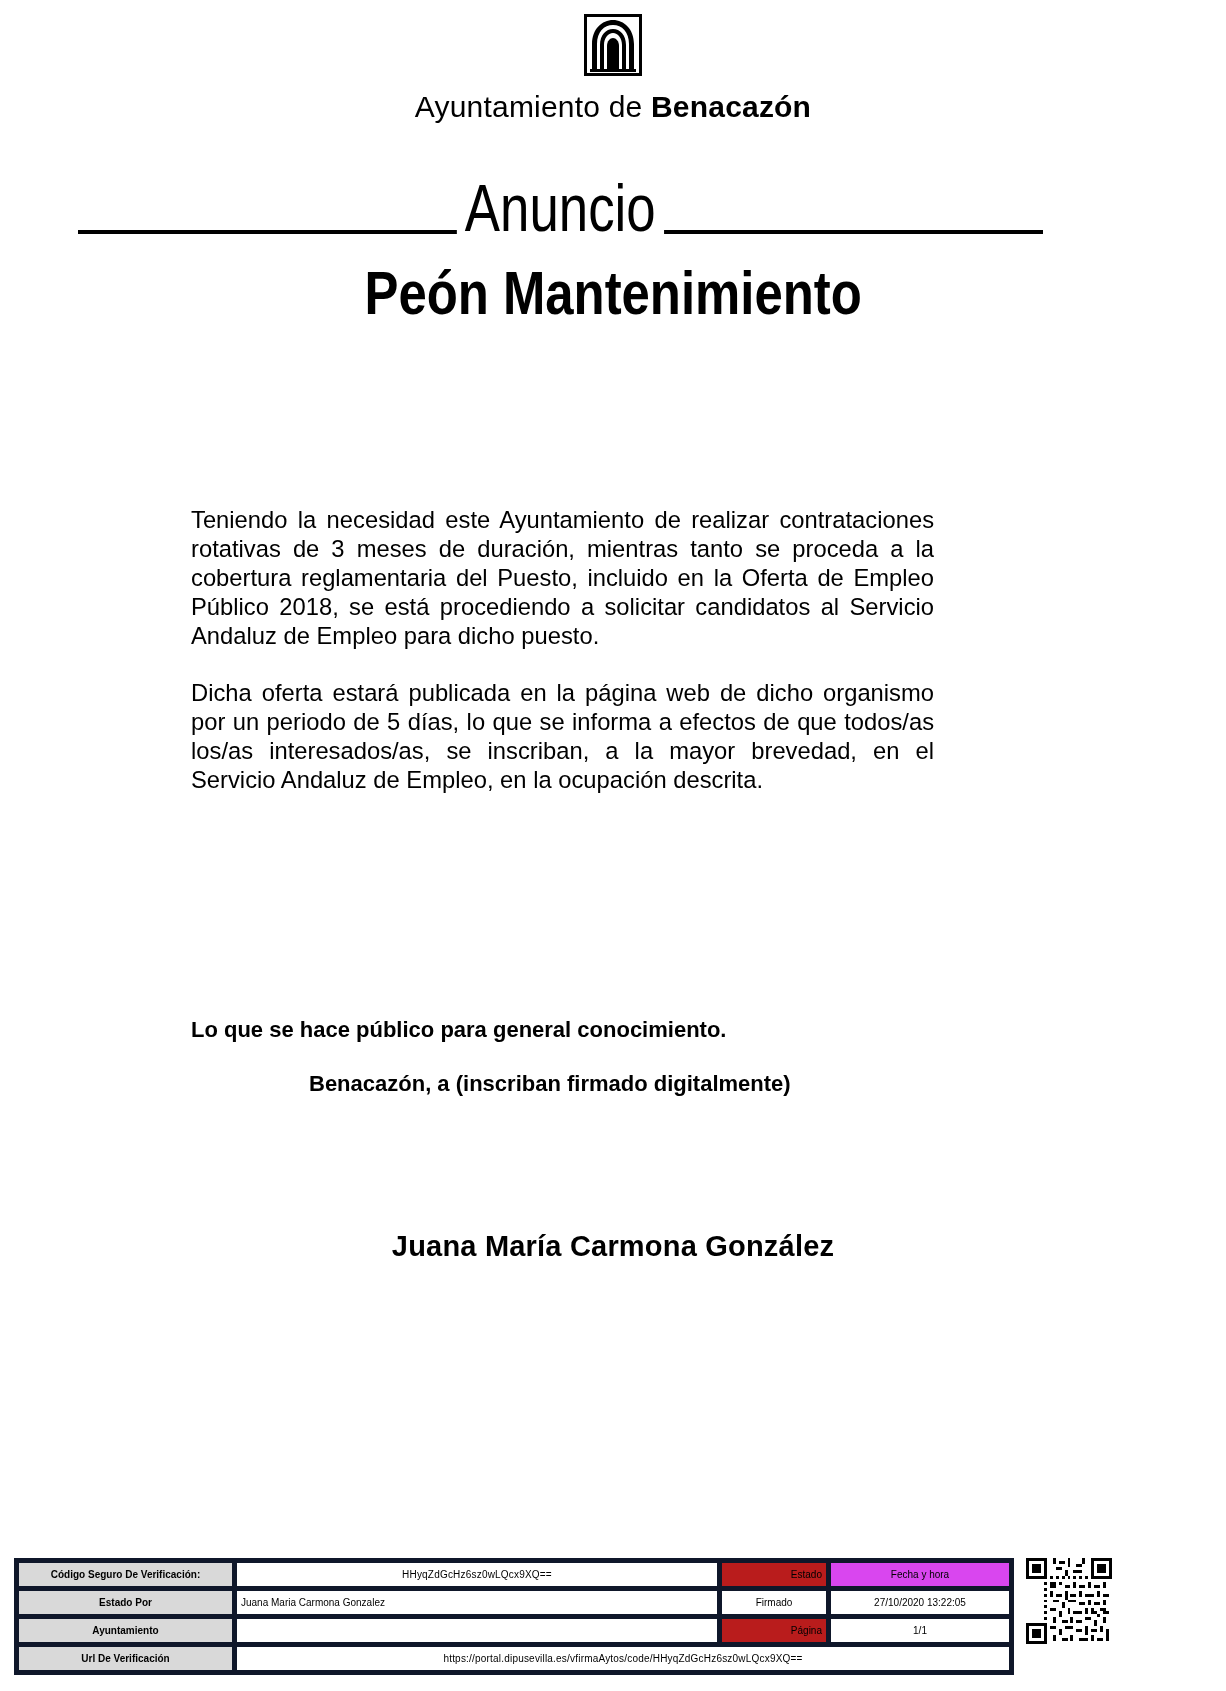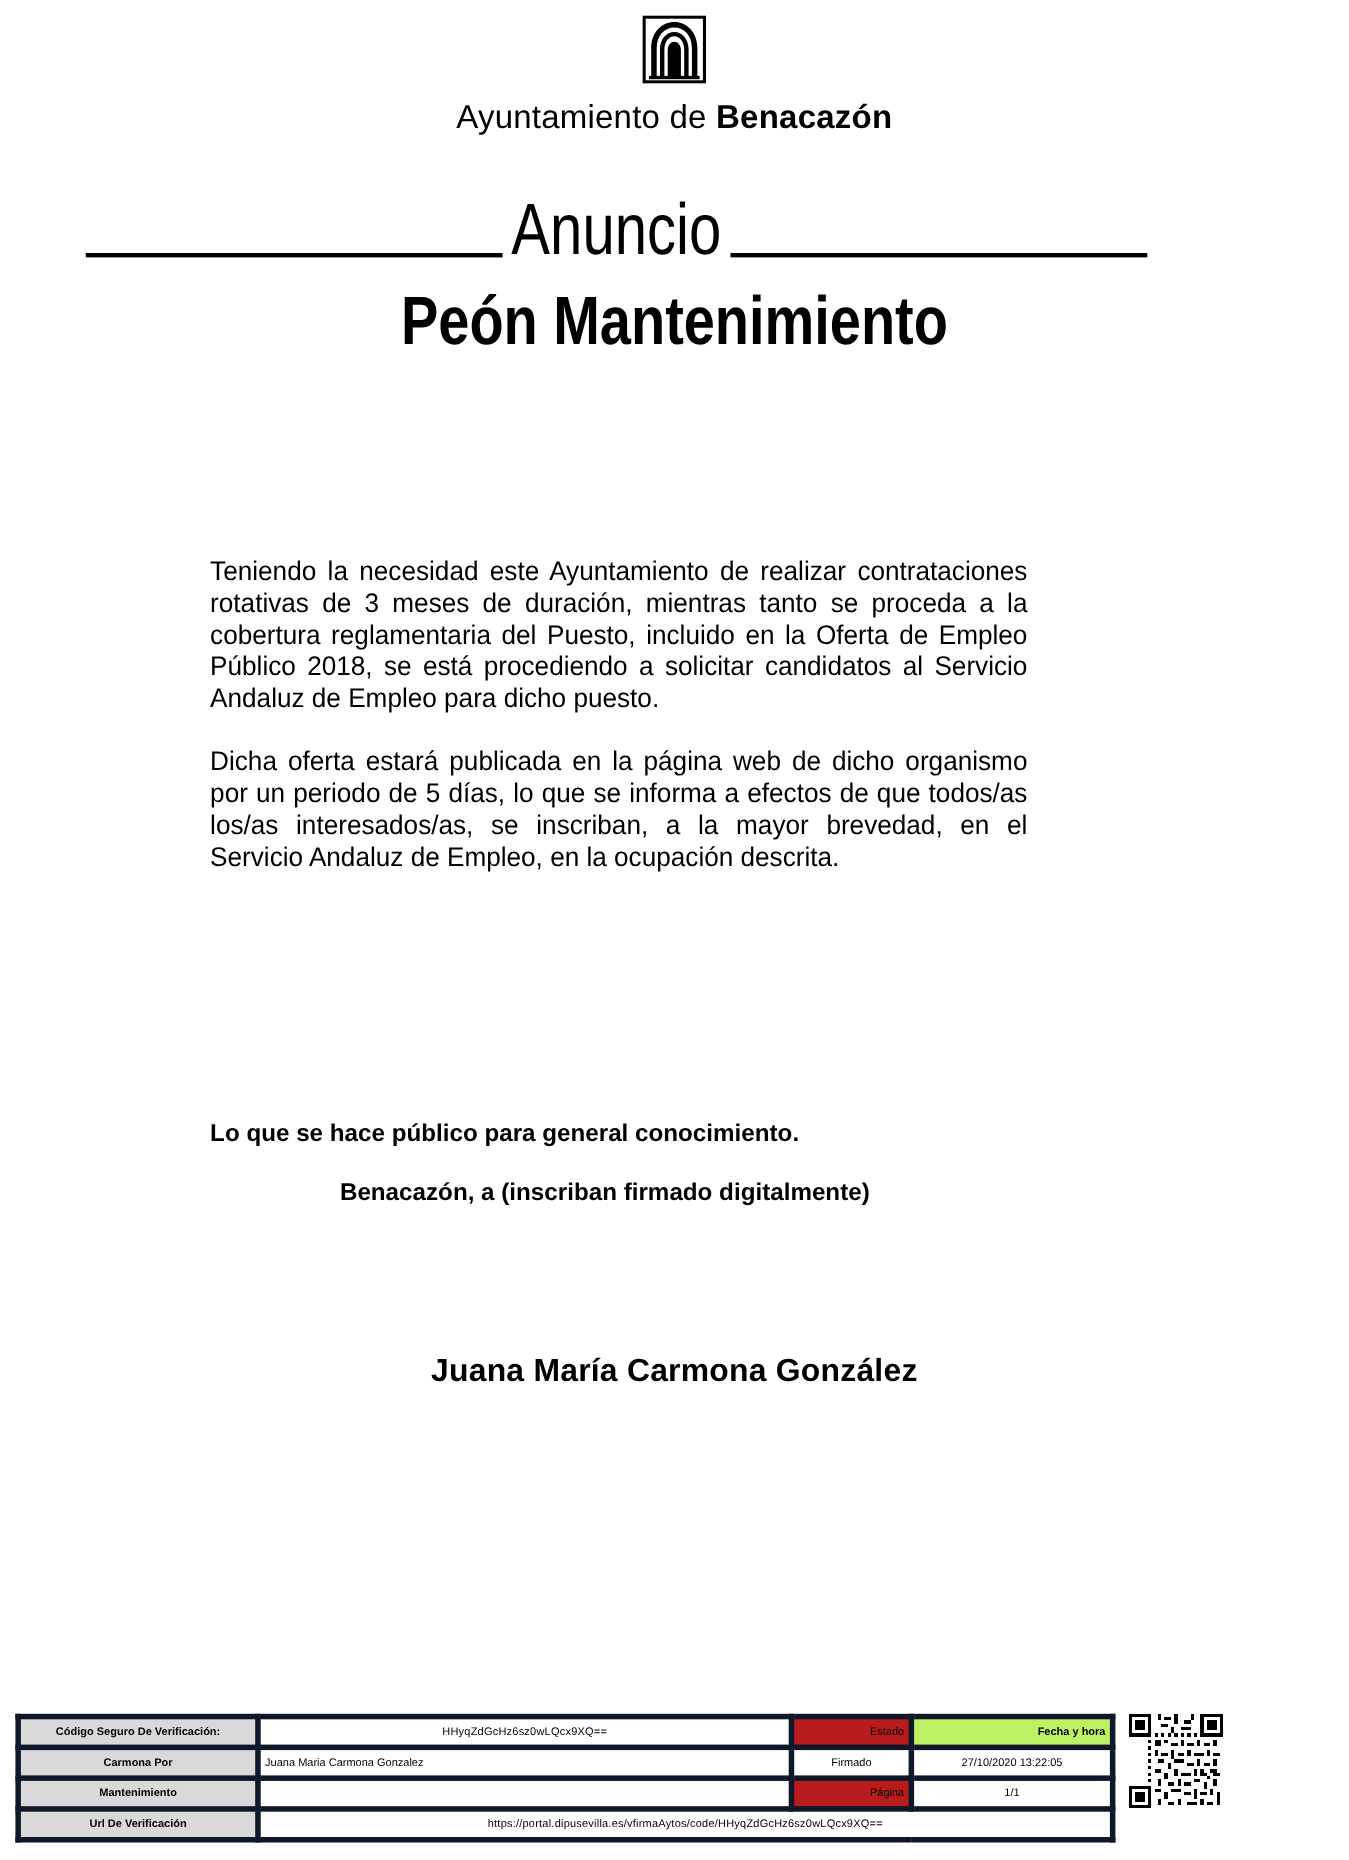--- a/index.html
+++ b/index.html
@@ -194,23 +194,23 @@
     text-align: center;
     letter-spacing: 0.2px;
   }
   td.hdr {
     background: #b91c1c;
     font-weight: normal;
     text-align: right;
     width: 96px;
   }
   td.hdr2 {
-    background: #bef264;
-    font-weight: bold;
-    text-align: right;
+    background: #d946ef;
+    font-weight: normal;
+    text-align: center;
     width: 170px;
   }
   td.small-val {
     text-align: center;
     width: 96px;
   }
   td.small-val2 {
     text-align: center;
     width: 170px;
   }
@@ -268,27 +268,27 @@
 <div class="footer">
   <table class="verif">
     <tbody>
       <tr>
         <td class="lbl">Código Seguro De Verificación:</td>
         <td class="mono">HHyqZdGcHz6sz0wLQcx9XQ==</td>
         <td class="hdr">Estado</td>
         <td class="hdr2">Fecha y hora</td>
       </tr>
       <tr>
-        <td class="lbl">Carmona Por</td>
+        <td class="lbl">Estado Por</td>
         <td class="val">Juana Maria Carmona Gonzalez</td>
         <td class="small-val">Firmado</td>
         <td class="small-val2">27/10/2020 13:22:05</td>
       </tr>
       <tr>
-        <td class="lbl">Mantenimiento</td>
+        <td class="lbl">Ayuntamiento</td>
         <td class="val"></td>
         <td class="hdr">Página</td>
         <td class="small-val2">1/1</td>
       </tr>
       <tr>
         <td class="lbl">Url De Verificación</td>
         <td class="mono" colspan="3">https://portal.dipusevilla.es/vfirmaAytos/code/HHyqZdGcHz6sz0wLQcx9XQ==</td>
       </tr>
     </tbody>
   </table>

